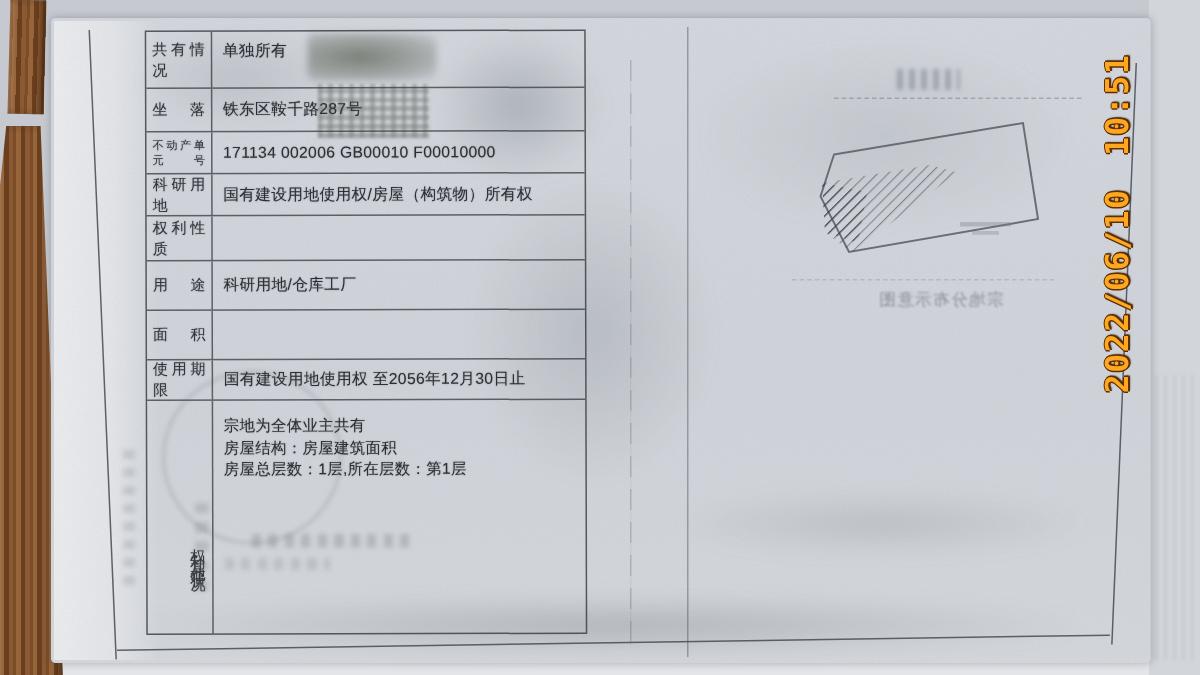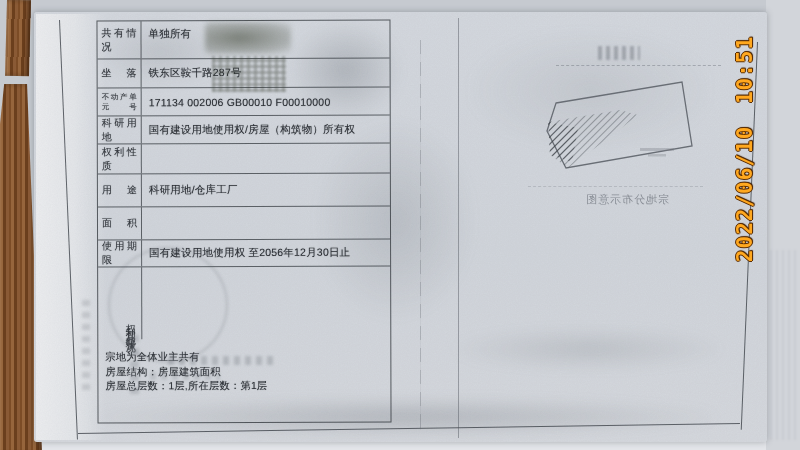--- a/index.html
+++ b/index.html
@@ -28,21 +28,21 @@
   .pb-right{left:757px;top:42px;width:1px;height:388px;transform-origin:top left;transform:rotate(2.4deg);}
   .pb-bottom{left:78px;top:433px;width:662px;height:1px;transform-origin:left center;transform:rotate(-0.87deg);}
   .fold{position:absolute;width:1px;background:rgba(78,83,90,.45);}
   .fold-1{left:420px;top:40px;height:390px;opacity:.55;
     background:repeating-linear-gradient(180deg,rgba(78,83,90,.5) 0 14px,rgba(78,83,90,.12) 14px 22px);}
   .fold-2{left:458px;top:18px;height:420px;}
   
   .cert-table{position:absolute;left:97px;top:20px;width:292px;
     border:1px solid rgba(52,57,63,.8);transform:rotate(-0.15deg);color:#2e3238;}
   .crow{display:flex;border-bottom:1px solid rgba(52,57,63,.75);}
-  .crow:last-child{border-bottom:none;flex-direction:column;}
+  .crow:last-child{border-bottom:none;}
   .clabel{width:44px;flex:0 0 44px;border-right:1px solid rgba(52,57,63,.75);
     display:flex;align-items:center;padding:0 4px;box-sizing:border-box;}
   .clabel > div{width:100%;font-size:10px;text-align:justify;text-align-last:justify;
     color:#33373d;text-shadow:0 0 1px rgba(46,50,56,.4);}
   .clabel.small > div{font-size:7.5px;letter-spacing:0;}
   .cvalue{flex:1;display:flex;align-items:center;padding:2px 4px 2px 7px;box-sizing:border-box;
     font-size:10.5px;letter-spacing:.2px;color:#2c3036;text-shadow:0 0 1px rgba(44,48,54,.45);}
   .r1{height:37px;}.r2{height:28px;}.r3{height:27px;}.r4{height:27px;}.r5{height:29px;}
   .r6{height:32px;}.r7{height:32px;}.r8{height:26px;justify-content:center;}.r9{height:155px;}
   .r1 .cvalue{align-items:flex-start;padding-top:6px;}

